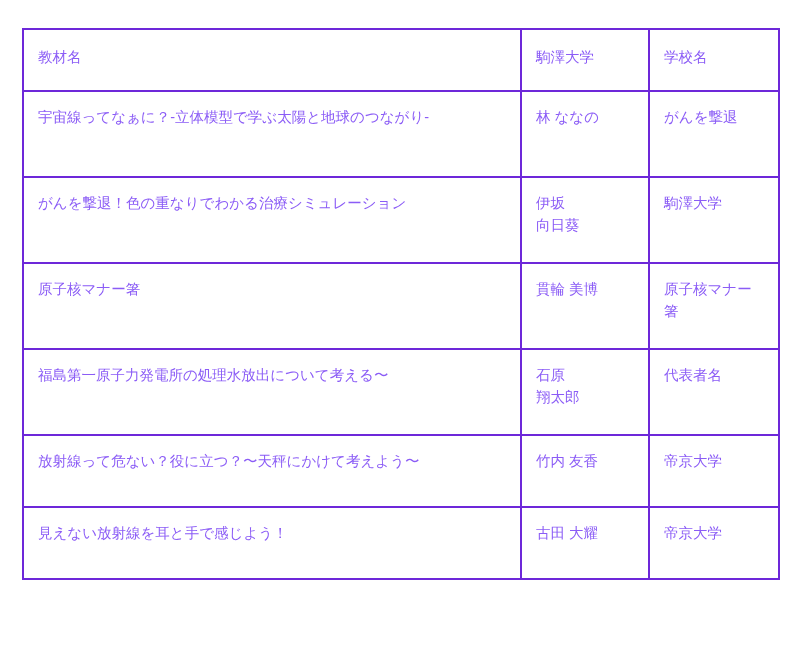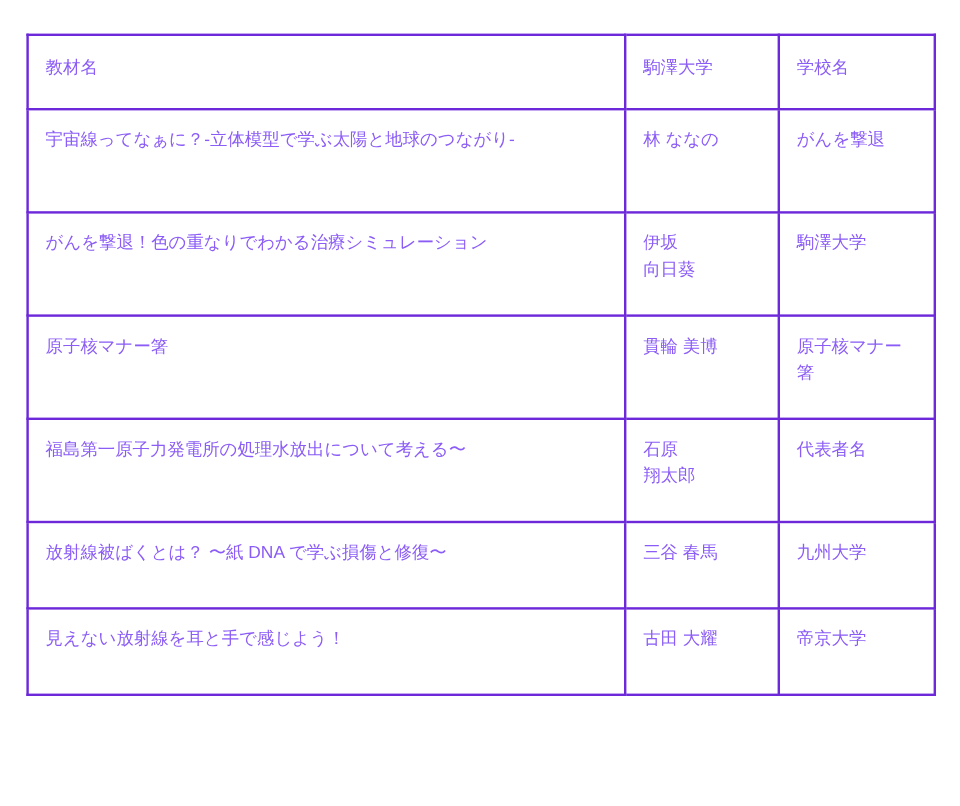--- a/index.html
+++ b/index.html
@@ -96,23 +96,23 @@
       </tr>
       <tr class="tall">
         <td>福島第一原子力発電所の処理水放出について考える〜</td>
         <td class="cell-lines">
           <span>石原</span>
           <span>翔太郎</span>
         </td>
         <td>代表者名</td>
       </tr>
       <tr>
-        <td>放射線被ばくとは？ 〜紙 DNA で学ぶ損傷と修復〜</td>
-        <td>三谷 春馬</td>
-        <td>九州大学</td>
+        <td>放射線って危ない？役に立つ？〜天秤にかけて考えよう〜</td>
+        <td>竹内 友香</td>
+        <td>帝京大学</td>
       </tr>
       <tr>
         <td>見えない放射線を耳と手で感じよう！</td>
         <td>古田 大耀</td>
         <td>帝京大学</td>
       </tr>
     </tbody>
   </table>
 </div>
 

